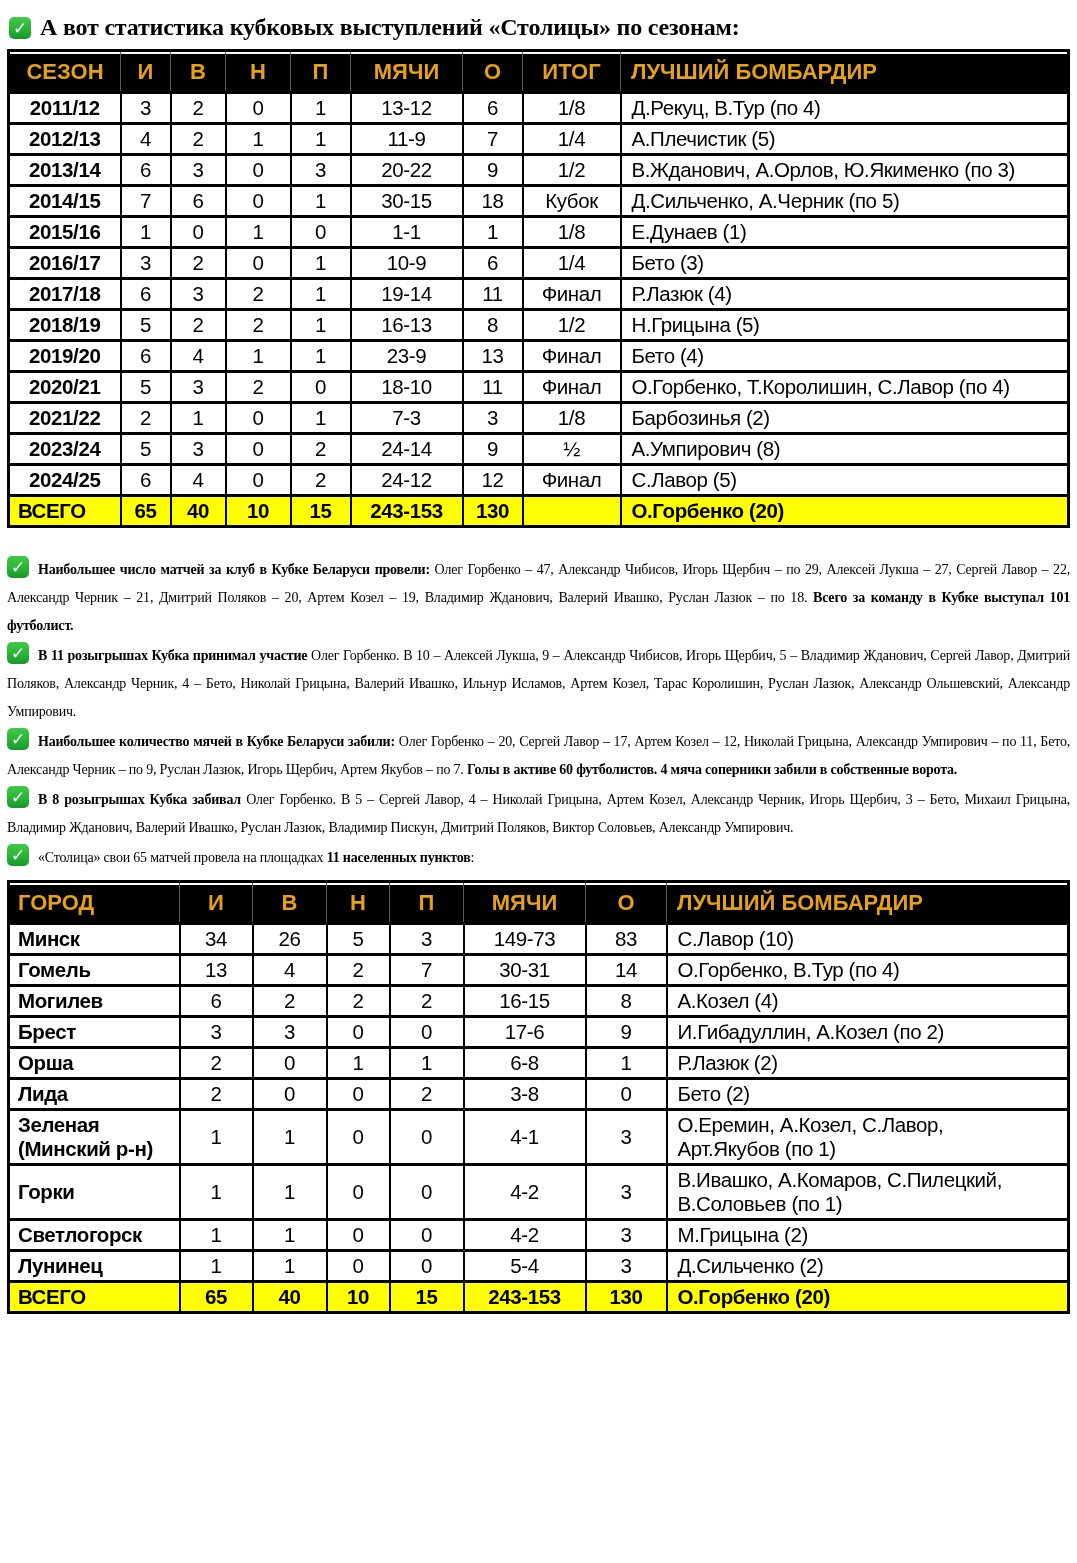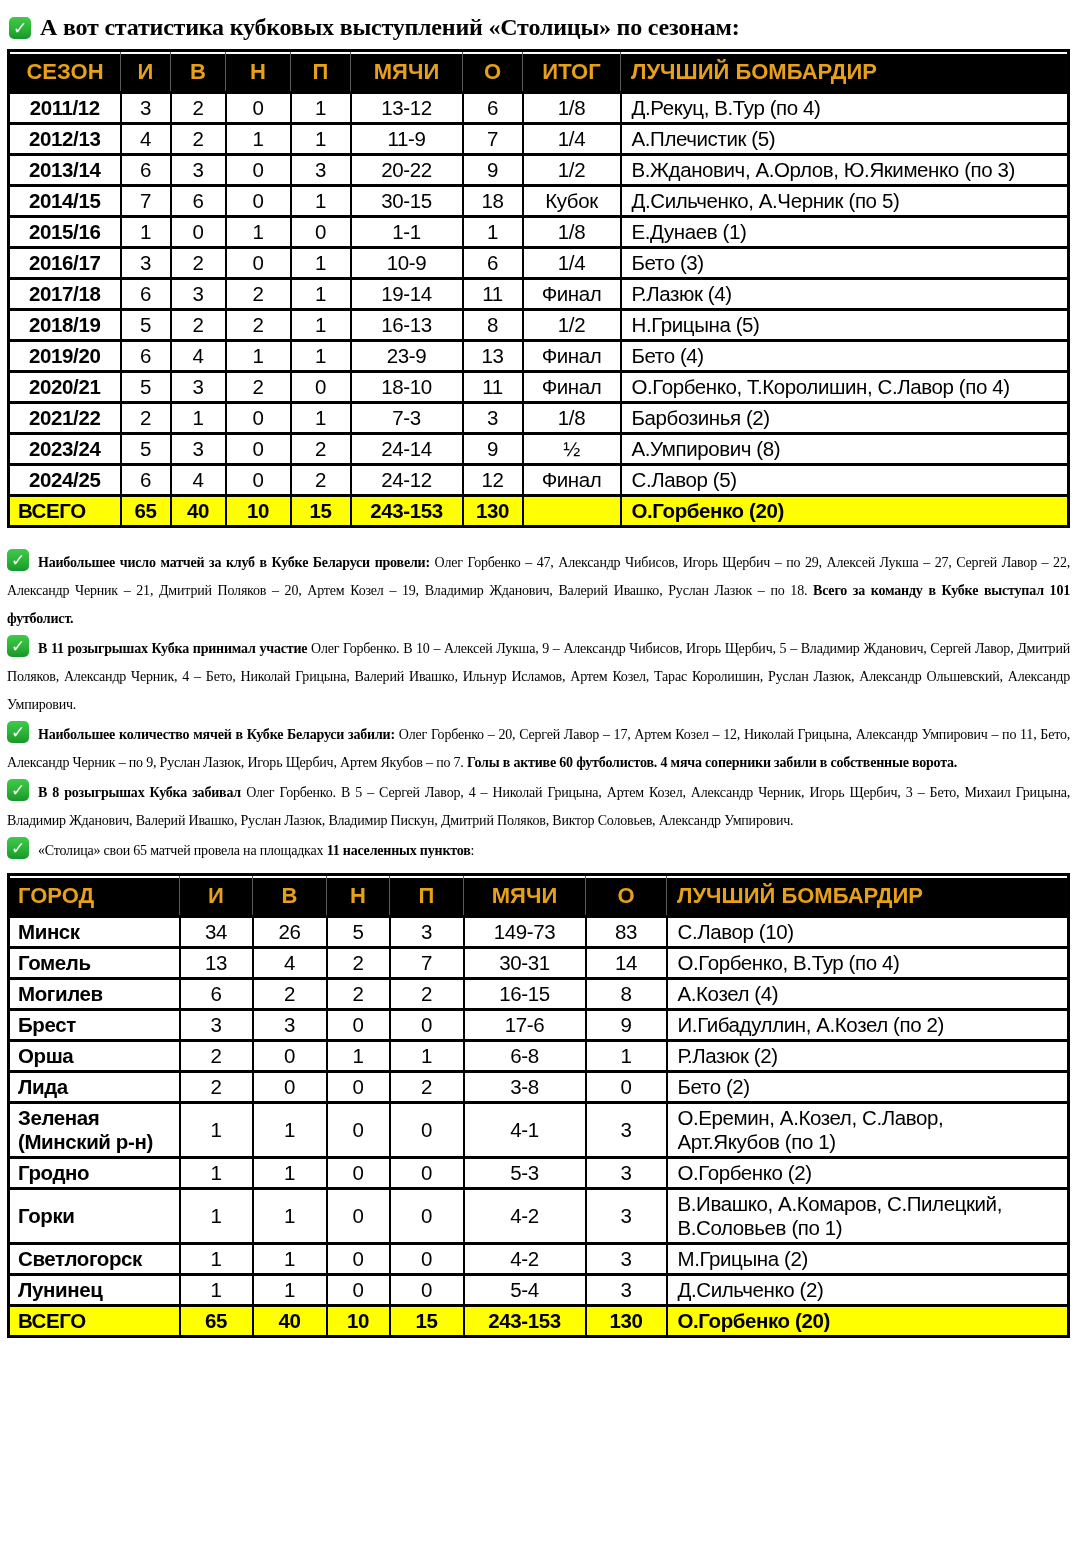--- a/index.html
+++ b/index.html
@@ -46,21 +46,21 @@
     border:2px solid #000;border-bottom-width:3px;
     font-size:20.5px;letter-spacing:-0.4px;
     padding:2px 4px;text-align:center;height:29px;
     white-space:pre-line;overflow:hidden;
   }
   table.stats td.c-first{font-weight:bold;}
   table.stats td.c-last, table.stats th.h-last{text-align:left;padding-left:10px;}
   table.city-table td.c-first, table.city-table th.h-first{text-align:left;padding-left:8px;}
   table.stats tr.total td{background:var(--yellow);font-weight:bold;}
   table.stats tr.total td.c-first{text-align:left;padding-left:8px;}
-  .season-table{margin-bottom:21px;border-radius:18px;}
+  .season-table{margin-bottom:28px;border-radius:18px;}
   .city-table{margin-top:8px;padding-left:48px;}
 
   
   .para{
     font-size:14px;line-height:28px;text-align:justify;
     margin:0 0 2px 0;letter-spacing:-0.2px;
   }
   .para .b{font-weight:bold;}
 </style>
 </head>
@@ -353,30 +353,20 @@
           <td>1</td>
           <td>1</td>
           <td>0</td>
           <td>0</td>
           <td>4-1</td>
           <td>3</td>
           <td class="c-last">О.Еремин, А.Козел, С.Лавор,
 Арт.Якубов (по 1)</td>
         </tr>
         <tr>
-          <td class="c-first">Гродно</td>
-          <td>1</td>
-          <td>1</td>
-          <td>0</td>
-          <td>0</td>
-          <td>5-3</td>
-          <td>3</td>
-          <td class="c-last">О.Горбенко (2)</td>
-        </tr>
-        <tr>
           <td class="c-first">Горки</td>
           <td>1</td>
           <td>1</td>
           <td>0</td>
           <td>0</td>
           <td>4-2</td>
           <td>3</td>
           <td class="c-last">В.Ивашко, А.Комаров, С.Пилецкий,
 В.Соловьев (по 1)</td>
         </tr>

